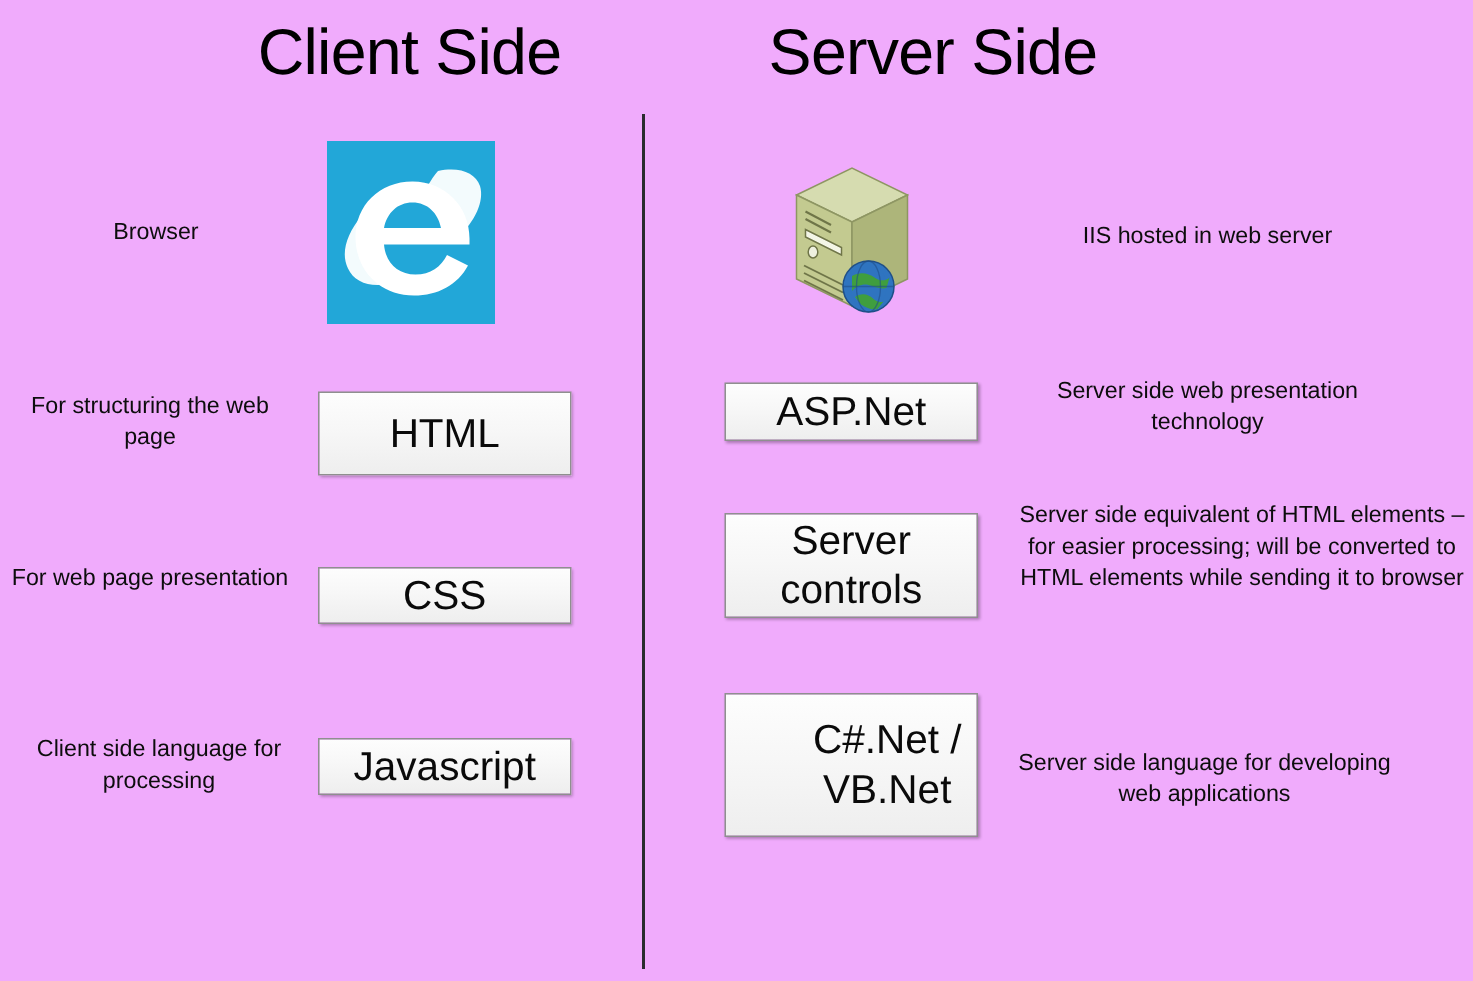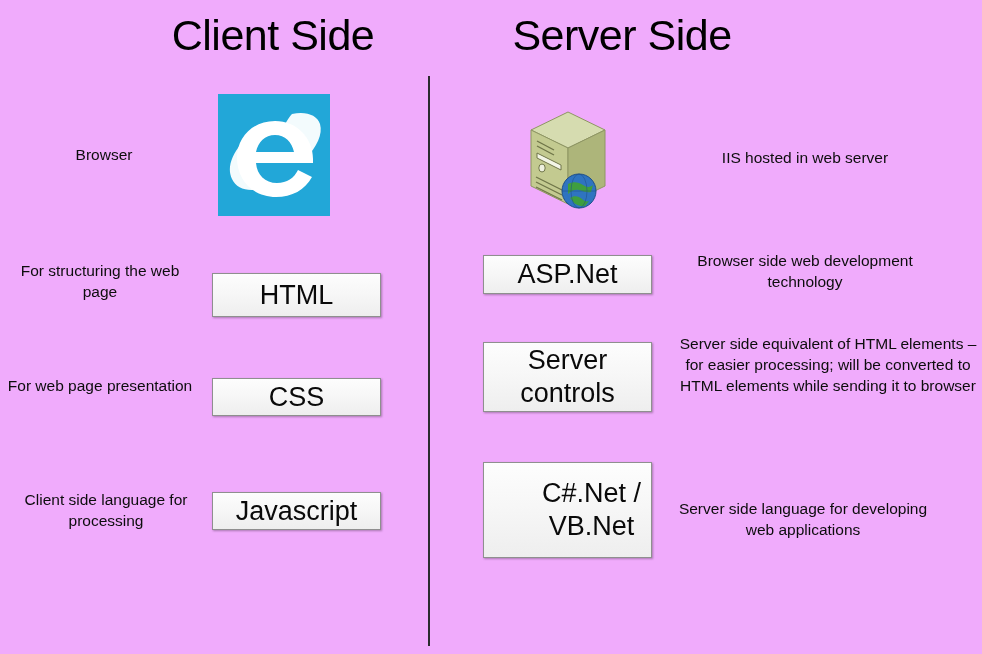--- a/index.html
+++ b/index.html
@@ -106,21 +106,21 @@
                  C87,96 74,103 58,103 C35,103 19,86 19,64
                  C19,43 35,27 57,27 Z
                  M57,41 C47,41 40,48 38,58 L76,58
                  C74,48 67,41 57,41 Z"></path>
       </g>
     </svg>
   </div>
 
   <div class="abs desc" style="left:2px; top:260px; width:196px;">For structuring the web page</div>
 
-  <div class="abs box" style="left:212px; top:261px; width:169px; height:44px;margin-top:12px;">
+  <div class="abs box" style="left:212px; top:261px; width:169px; height:56px;">
     <span class="box-label">HTML</span>
   </div>
 
   <div class="abs desc" style="left:2px; top:375px; width:196px;">For web page presentation</div>
 
   <div class="abs box" style="left:212px; top:378px; width:169px; height:38px;">
     <span class="box-label">CSS</span>
   </div>
 
   <div class="abs desc" style="left:2px; top:489px; width:208px;">Client side language for processing</div>
@@ -160,21 +160,21 @@
       <ellipse cx="58" cy="83" rx="8" ry="17" fill="none" stroke="#1f4f88" stroke-width="0.9" opacity="0.6"></ellipse>
     </svg>
   </div>
 
   <div class="abs desc" style="left:680px; top:147px; width:250px;">IIS hosted in web server</div>
 
   <div class="abs box" style="left:483px; top:255px; width:169px; height:39px;">
     <span class="box-label">ASP.Net</span>
   </div>
 
-  <div class="abs desc" style="left:680px; top:250px; width:250px;">Browser side web development technology</div>
+  <div class="abs desc" style="left:680px; top:250px; width:250px;">Server side web presentation technology</div>
 
   <div class="abs box" style="left:483px; top:342px; width:169px; height:70px;">
     <span class="box-label">Server
 controls</span>
   </div>
 
   <div class="abs desc" style="left:674px; top:333px; width:308px;">Server side equivalent of HTML elements – for easier processing; will be converted to HTML elements while sending it to browser</div>
 
   <div class="abs box" style="left:483px; top:462px; width:169px; height:96px;padding-left:48px;">
     <span class="box-label">C#.Net /

